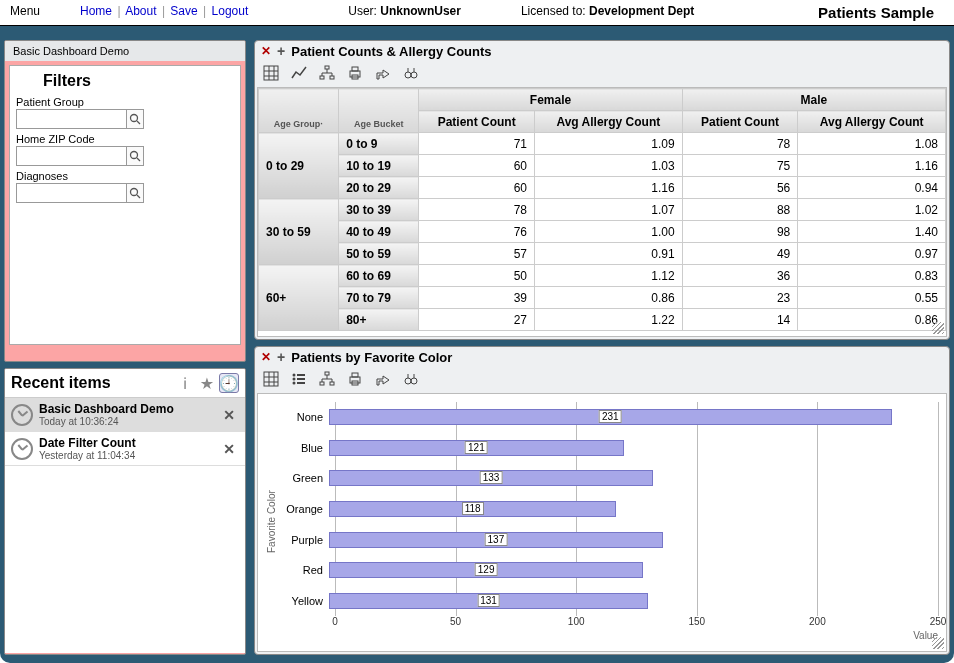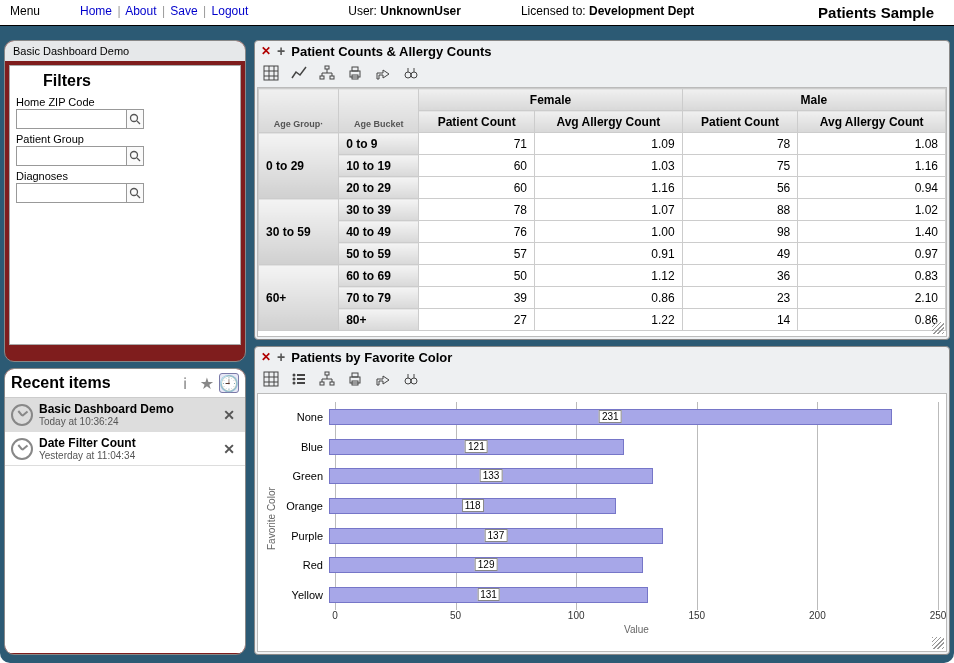--- a/index.html
+++ b/index.html
@@ -8,21 +8,21 @@
 .topbar .menu-btn { font-weight: normal; margin-right: 40px; }
 .topbar .nav a { color: #0000cc; text-decoration: none; }
 .topbar .nav span.sep { color: #999; margin: 0 2px; }
 .topbar .user { margin-left: 100px; }
 .topbar .license { margin-left: 60px; }
 .topbar .title { margin-left: auto; font-weight: bold; font-size: 15px; margin-right: 10px; }
 .bluebar { background: #2c5a74; height: 14px; border-radius: 0 0 0 0; }
 .main { display: flex; background: #2c5a74; padding: 0 4px 4px 4px; height: 623px; border-radius: 0 0 10px 10px;}
 .left-col { width: 246px; display: flex; flex-direction: column; gap: 6px; padding: 0 4px 4px 0;}
 .right-col { flex: 1; display: flex; flex-direction: column; gap: 6px; padding: 0 0 4px 4px; position: relative;}
-.panel { background: #7f1d1d; border: 1px solid #888; border-radius: 10px; overflow: hidden; }
+.panel { background: #fca5a5; border: 1px solid #888; border-radius: 2px; overflow: hidden; }
 .panel-title-small { font-size: 11px; background: #e6e8ea; padding: 4px 8px; font-weight: normal;}
 .filters-body { background: #fff; margin: 4px; border: 1px solid #aaa; padding: 6px; height: 280px;}
 .filters-body h3 { font-size: 16px; font-weight: bold; margin-bottom: 6px; margin-left: 27px; }
 .filter-field label { font-size: 11px; display: block; margin-top: 4px;}
 .filter-field .input-wrap { display: flex; align-items: center; border: 1px solid #999; width: 128px; height: 20px; background: #fff; margin-top: 1px;}
 .filter-field input { border: none; outline: none; width: 100%; padding: 2px 4px; font-size: 11px; }
 .filter-field .mag { border-left: 1px solid #999; width: 20px; height: 100%; display: flex; align-items: center; justify-content: center; color: #555; background: #fafafa;}
 .recent-panel { flex: 1; }
 .recent-head { display: flex; align-items: center; padding: 4px 6px; background: #fff; border-bottom: 1px solid #ccc;}
 .recent-head h3 { font-size: 16px; font-weight: bold; flex: 1;}
@@ -46,34 +46,34 @@
 .toolbar { display: flex; align-items: center; gap: 8px; padding: 2px 6px; background: #eef0f2;}
 .toolbar .tico { width: 20px; height: 20px; color: #444; display: flex; align-items: center; justify-content: center; font-size: 15px;}
 .pivot-wrap { background: #fff; border: 1px solid #bbb; margin: 2px; overflow: auto; flex: 1; position: relative;}
 table.pivot { border-collapse: collapse; width: 100%; font-size: 12px;}
 table.pivot th, table.pivot td { border: 1px solid #ccc; padding: 3px 7px; height: 22px;}
 table.pivot th { background: linear-gradient(#f0f0f0, #d8d8d8); font-weight: bold; text-align: center;}
 table.pivot td.num { text-align: right;}
 table.pivot td.rowhead { background: linear-gradient(#f4f4f4, #d8d8d8); font-weight: bold; text-align: left;}
 table.pivot td.grouph { background: linear-gradient(#f4f4f4, #d0d0d0); font-weight: bold; text-align: left;}
 .corner { background: #e4e4e4; font-size: 9px; color: #555; text-align: left; padding: 2px 3px; vertical-align: bottom;}
-.chart-wrap { background: #fff; border: 1px solid #bbb; margin: 2px; flex: 1; position: relative; padding: 8px 8px 16px 8px; display: flex;}
+.chart-wrap { background: #fff; border: 1px solid #bbb; margin: 2px; flex: 1; position: relative; padding: 8px 8px 10px 8px; display: flex;}
 .chart-ylabel { writing-mode: vertical-rl; transform: rotate(180deg); font-size: 10px; color: #666; text-align: center; margin-right: 4px;}
 .chart-inner { flex: 1; display: flex; flex-direction: column;}
 .chart-rows { flex: 1; display: flex; flex-direction: column; justify-content: space-around; position: relative;}
 .chart-row { display: flex; align-items: center; height: 20px;}
 .chart-row .cat { width: 48px; text-align: right; padding-right: 6px; font-size: 11px;}
 .chart-row .barzone { flex: 1; position: relative; height: 16px;}
 .chart-row .bar { position: absolute; left: 0; top: 0; height: 100%; background: #a7a7e8; border: 1px solid #7676c8;}
 .chart-row .barlabel { position: absolute; top: 1px; font-size: 10px; border: 1px solid #888; background: #fff; padding: 0 2px; transform: translateX(-50%);}
 .chart-grid { position: absolute; left: 54px; right: 0; top: 0; bottom: 0; pointer-events: none;}
 .chart-grid .vline { position: absolute; top: 0; bottom: 0; width: 1px; background: #bbb;}
 .chart-axis { display: flex; margin-left: 54px; position: relative; height: 14px;}
 .chart-axis .tick { position: absolute; font-size: 10px; transform: translateX(-50%); color: #333;}
-.chart-xlabel { text-align: center; font-size: 10px; color: #666; margin-left: 54px;}
+.chart-xlabel { text-align: right; font-size: 10px; color: #666; margin-left: 54px;}
 .resize-handle { position: absolute; right: 2px; bottom: 2px; width: 12px; height: 12px; background: repeating-linear-gradient(135deg, #999, #999 1px, transparent 1px, transparent 3px);}
 .widget1 { height: 300px;}
 .widget2 { flex: 1;}
 </style>
 </head>
 <body>
 
 <div class="topbar">
   <span class="menu-btn">Menu</span>
   <span class="nav">
@@ -98,33 +98,33 @@
 <div class="bluebar"></div>
 
 <div class="main">
   <div class="left-col">
     <div class="panel" style="height:322px;">
       <div class="panel-title-small">Basic Dashboard Demo</div>
       <div class="filters-body">
         <h3>Filters</h3>
         <div id="filters-container">
             <div class="filter-field">
-              <label>Home ZIP Code</label>
+              <label>Patient Group</label>
               <div class="input-wrap">
                 <input type="text" style="">
                 <span class="mag">
                   <svg width="12" height="12">
                     <circle cx="5" cy="5" r="3.5" fill="none" stroke="#555" stroke-width="1.3"></circle>
                     <line x1="8" y1="8" x2="11" y2="11" stroke="#555" stroke-width="1.3"></line>
                   </svg>
                 </span>
               </div>
             </div>
             <div class="filter-field">
-              <label>Patient Group</label>
+              <label>Home ZIP Code</label>
               <div class="input-wrap">
                 <input type="text" style="">
                 <span class="mag">
                   <svg width="12" height="12">
                     <circle cx="5" cy="5" r="3.5" fill="none" stroke="#555" stroke-width="1.3"></circle>
                     <line x1="8" y1="8" x2="11" y2="11" stroke="#555" stroke-width="1.3"></line>
                   </svg>
                 </span>
               </div>
             </div>
@@ -291,21 +291,21 @@
                 <td class="num">50</td>
                 <td class="num">1.12</td>
                 <td class="num">36</td>
                 <td class="num">0.83</td>
               </tr>
               <tr>
                 <td class="rowhead">70 to 79</td>
                 <td class="num">39</td>
                 <td class="num">0.86</td>
                 <td class="num">23</td>
-                <td class="num">2.10</td>
+                <td class="num">0.55</td>
               </tr>
               <tr>
                 <td class="rowhead">80+</td>
                 <td class="num">27</td>
                 <td class="num">1.22</td>
                 <td class="num">14</td>
                 <td class="num">0.86</td>
               </tr>
             </tbody>
           </table>

